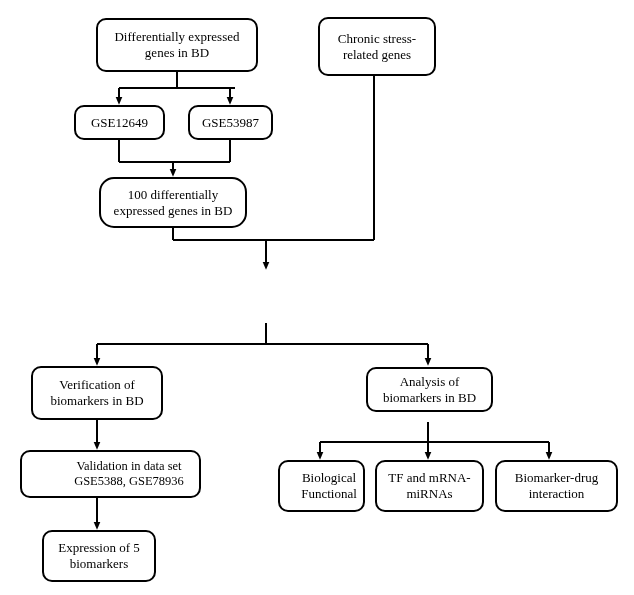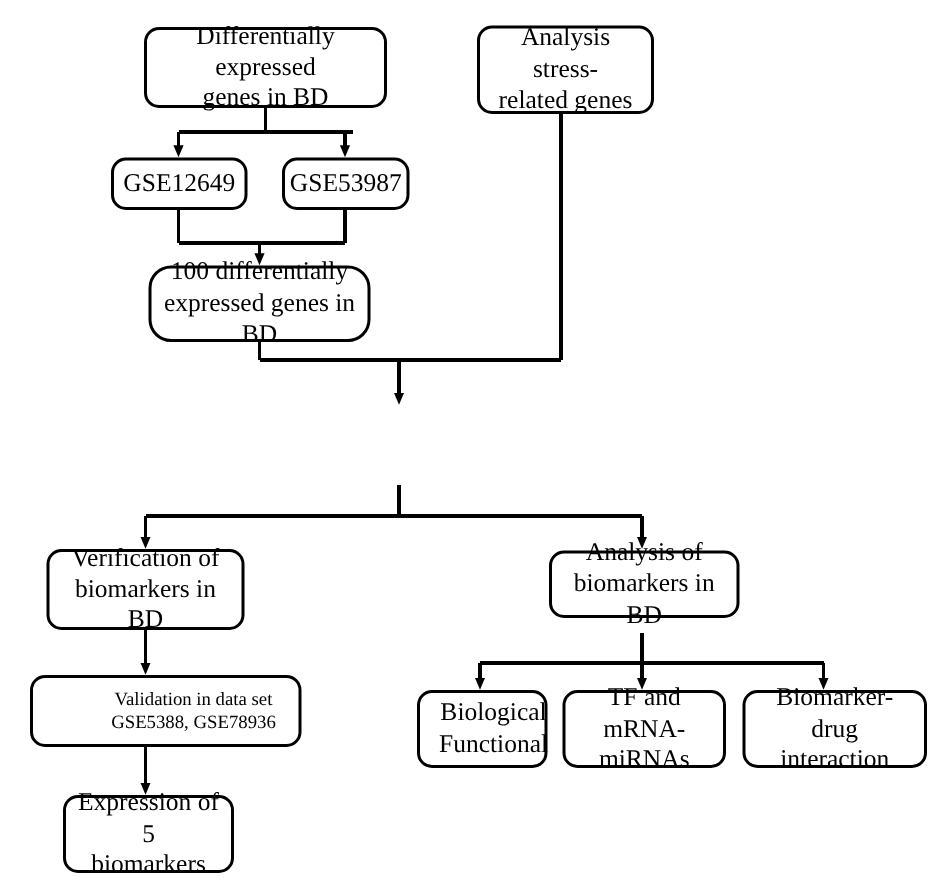--- a/index.html
+++ b/index.html
@@ -13,21 +13,21 @@
   svg.conn{position:absolute;left:0;top:0;width:634px;height:595px;pointer-events:none;}
   .node{
     position:absolute;
     box-sizing:border-box;
     border:2px solid #000;
     border-radius:10px;
     background:#ffffff;
     display:flex;align-items:center;justify-content:center;
     text-align:center;
     line-height:1.22;
-    font-size:17px;
+    font-size:13px;
     padding:2px 5px;
     z-index:2;
   }
   .node span{display:block;white-space:pre-line;}
   .n-small{font-size:12.5px;}
 </style>
 </head>
 <body>
 
 <div id="canvas">
@@ -70,21 +70,21 @@
       <path d="M549,442 L549,456" marker-end="url(#ah)"></path>
     </g>
   </svg>
 
   <div class="node" style="left:96px;top:18px;width:162px;height:54px;">
     <span>Differentially expressed
 genes in BD</span>
   </div>
 
   <div class="node" style="left:318px;top:17px;width:118px;height:59px;">
-    <span>Analysis stress-
+    <span>Chronic stress-
 related genes</span>
   </div>
 
   <div class="node" style="left:74px;top:105px;width:91px;height:35px;">
     <span>GSE12649</span>
   </div>
 
   <div class="node" style="left:188px;top:105px;width:85px;height:35px;text-align:center;">
     <span>GSE53987</span>
   </div>

